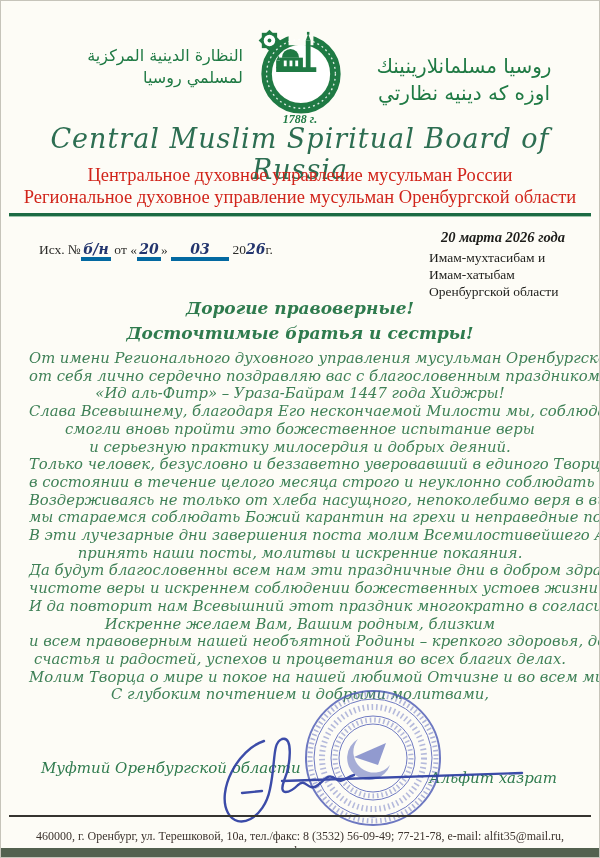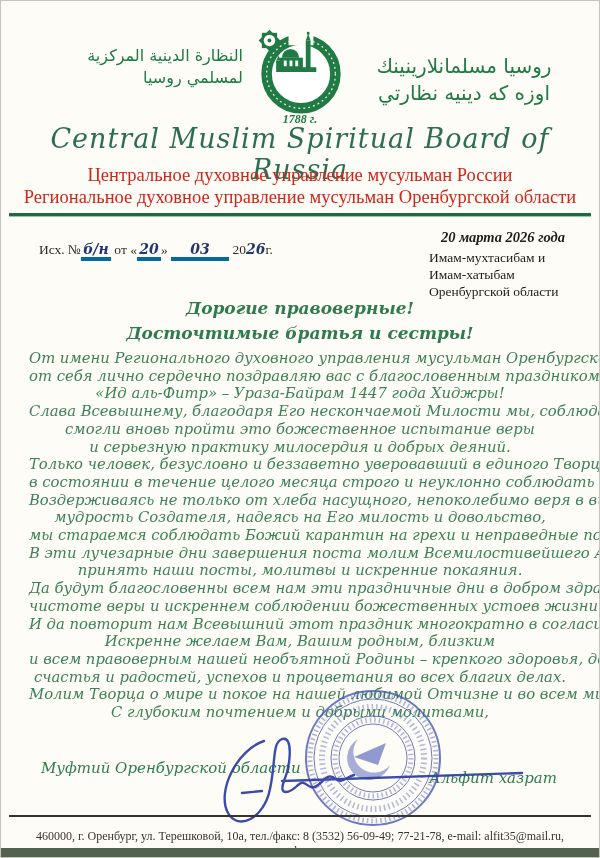--- a/index.html
+++ b/index.html
@@ -150,21 +150,20 @@
 <div class="abs body-block">
   <div class="body-line">От имени Регионального духовного управления мусульман Оренбургской области и</div>
   <div class="body-line">от себя лично сердечно поздравляю вас с благословенным праздником</div>
   <div class="body-line">«Ид аль-Фитр» – Ураза-Байрам 1447 года Хиджры!</div>
   <div class="body-line">Слава Всевышнему, благодаря Его нескончаемой Милости мы, соблюдая пост,</div>
   <div class="body-line">смогли вновь пройти это божественное испытание веры</div>
   <div class="body-line">и серьезную практику милосердия и добрых деяний.</div>
   <div class="body-line">Только человек, безусловно и беззаветно уверовавший в единого Творца,</div>
   <div class="body-line">в состоянии в течение целого месяца строго и неуклонно соблюдать пост.</div>
   <div class="body-line">Воздерживаясь не только от хлеба насущного, непоколебимо веря в высшую</div>
-  <div class="body-line">мудрость Создателя, надеясь на Его милость и довольство,</div>
   <div class="body-line">мы стараемся соблюдать Божий карантин на грехи и неправедные поступки.</div>
   <div class="body-line">В эти лучезарные дни завершения поста молим Всемилостивейшего Аллаhа</div>
   <div class="body-line">принять наши посты, молитвы и искренние покаяния.</div>
   <div class="body-line">Да будут благословенны всем нам эти праздничные дни в добром здравии,</div>
   <div class="body-line">чистоте веры и искреннем соблюдении божественных  устоев жизни.</div>
   <div class="body-line">И да повторит нам Всевышний этот праздник многократно в  согласии и добре.</div>
   <div class="body-line">Искренне желаем  Вам, Вашим родным, близким</div>
   <div class="body-line">и всем правоверным нашей необъятной Родины – крепкого здоровья, долголетия,</div>
   <div class="body-line">счастья и  радостей, успехов и процветания во всех благих делах.</div>
   <div class="body-line">Молим Творца о мире и покое на нашей любимой Отчизне и во всем мире!</div>

